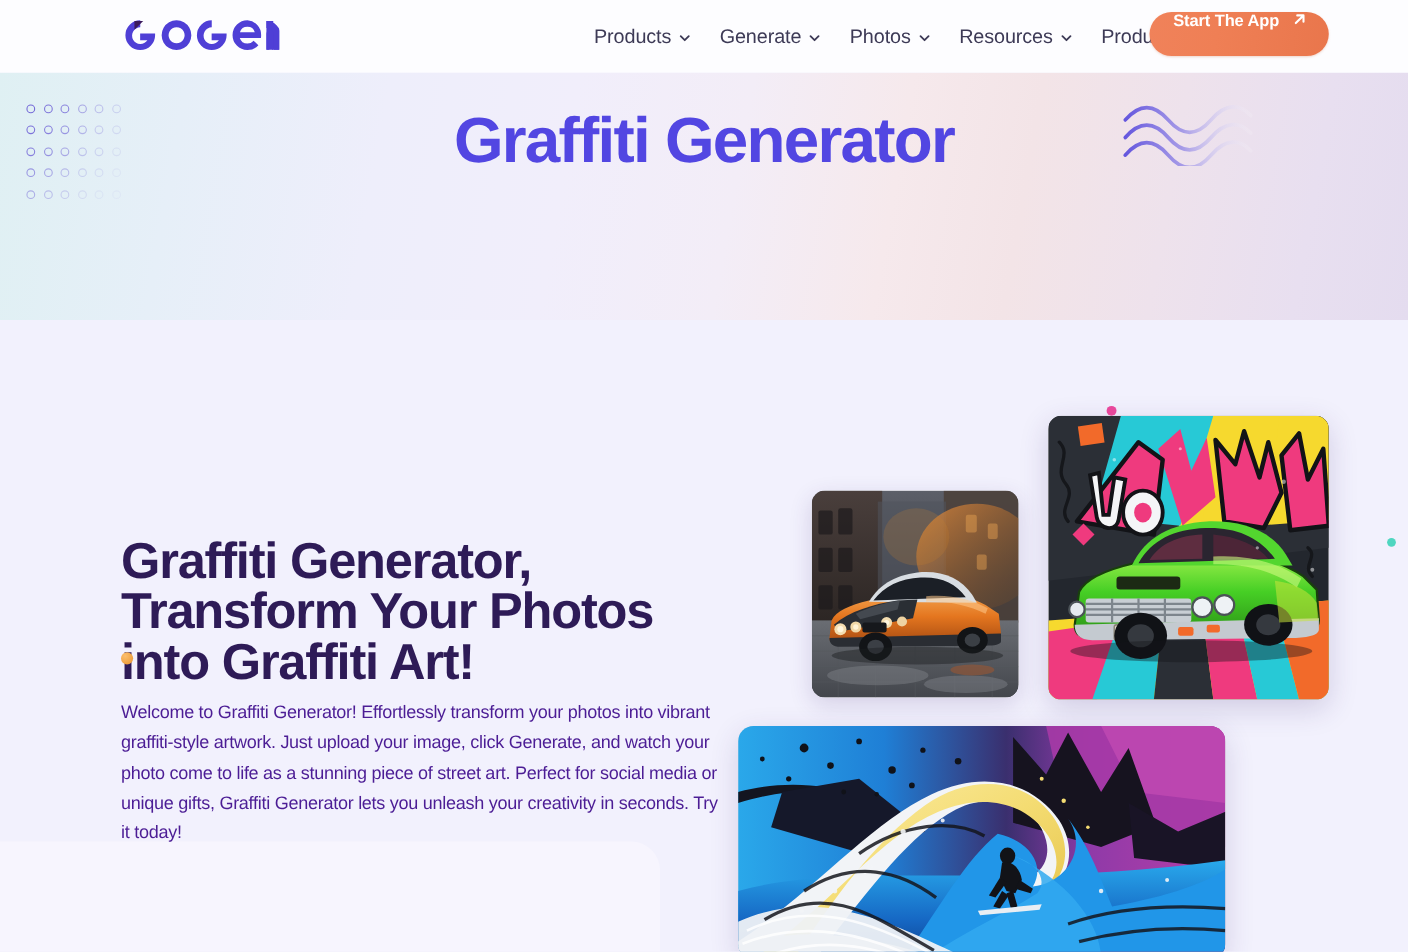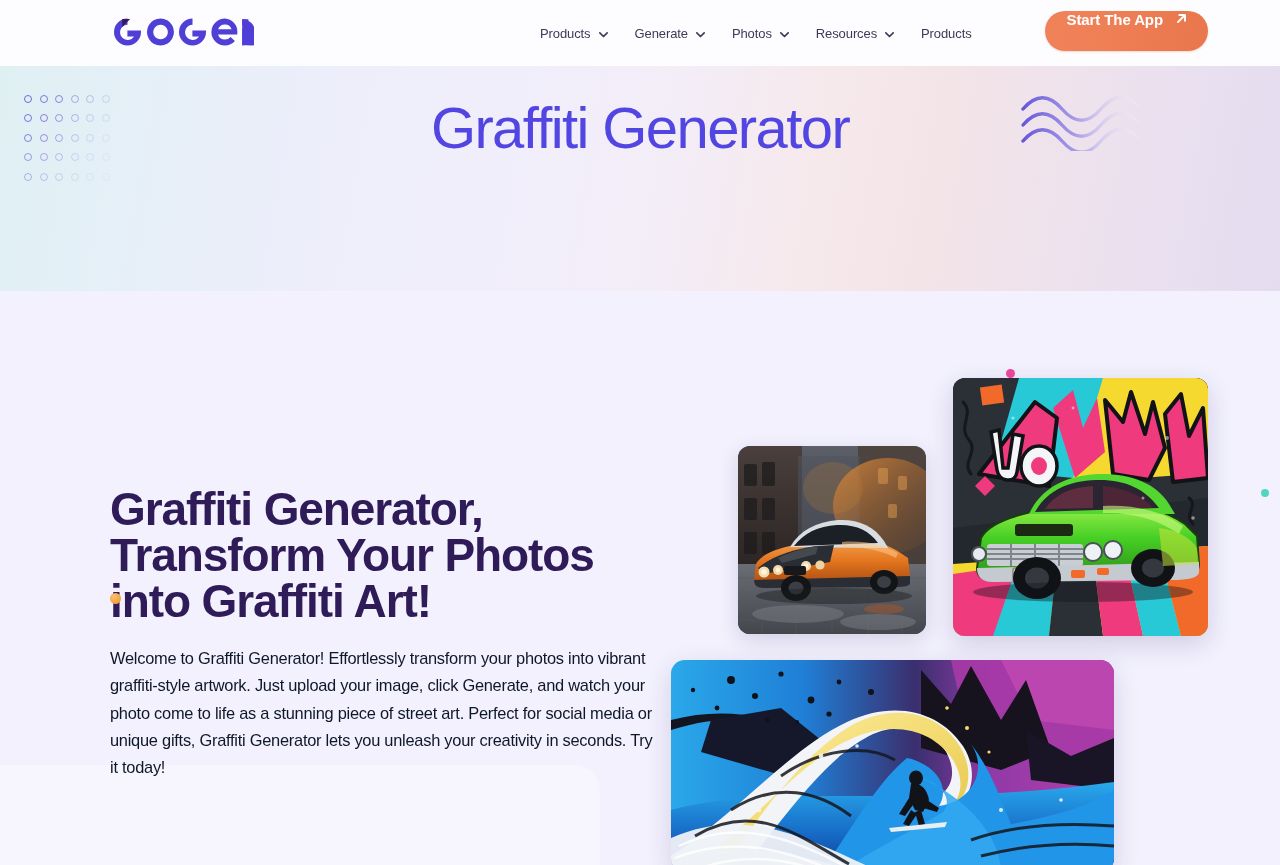--- a/index.html
+++ b/index.html
@@ -41,21 +41,21 @@
     top: 0;
     height: 66px;
     display: flex;
     align-items: center;
     gap: 0px;
   }
   .nav-item {
     display: flex;
     align-items: center;
     gap: 7px;
-    font-size: 13px;
+    font-size: 18px;
     color: #3d3a56;
     cursor: pointer;
     padding: 0 13px;
     white-space: nowrap;
     letter-spacing: -0.1px;
   }
   .nav-item:first-child { padding-left: 0; }
   .chev {
     width: 11px; height: 11px;
     display: inline-block;
@@ -104,21 +104,21 @@
         #eee2ec 82%,
         #e8dff0 92%,
         #e4dcef 100%);
   }
   .banner-title {
     position: absolute;
     left: 0; right: 0;
     top: 28px;
     text-align: center;
     font-size: 58px;
-    font-weight: normal;
+    font-weight: bold;
     color: #5246e2;
     letter-spacing: -1.6px;
   }
 
   .dot-grid {
     position: absolute;
     left: 24px;
     top: 29px;
     display: grid;
     grid-template-columns: repeat(6, 15.5px);
@@ -166,24 +166,24 @@
     width: 546px;
   }
   .headline {
     font-size: 46px;
     font-weight: bold;
     line-height: 46px;
     color: #2e1b57;
     letter-spacing: -1.1px;
   }
   .body-text {
-    margin-top: 21px;
+    margin-top: 11px;
     font-size: 16.4px;
     line-height: 27.3px;
-    color: #0f172a;
+    color: #4c1d95;
     letter-spacing: -0.25px;
   }
   .bullet-mark {
     position: absolute;
     left: 110px;
     top: 302px;
     width: 11px; height: 11px;
     border-radius: 50%;
     background: radial-gradient(circle at 35% 30%, #fcbf6e 0%, #efa13f 70%, #e4912c 100%);
     z-index: 3;

